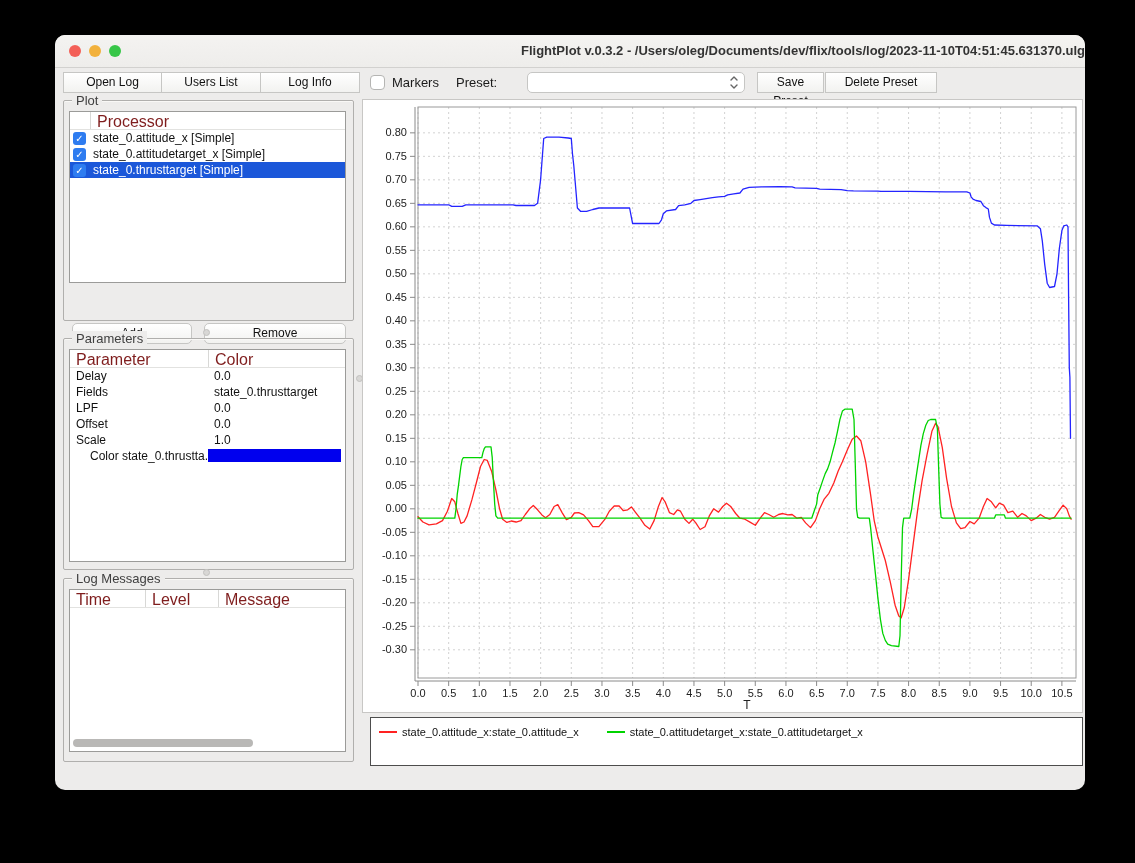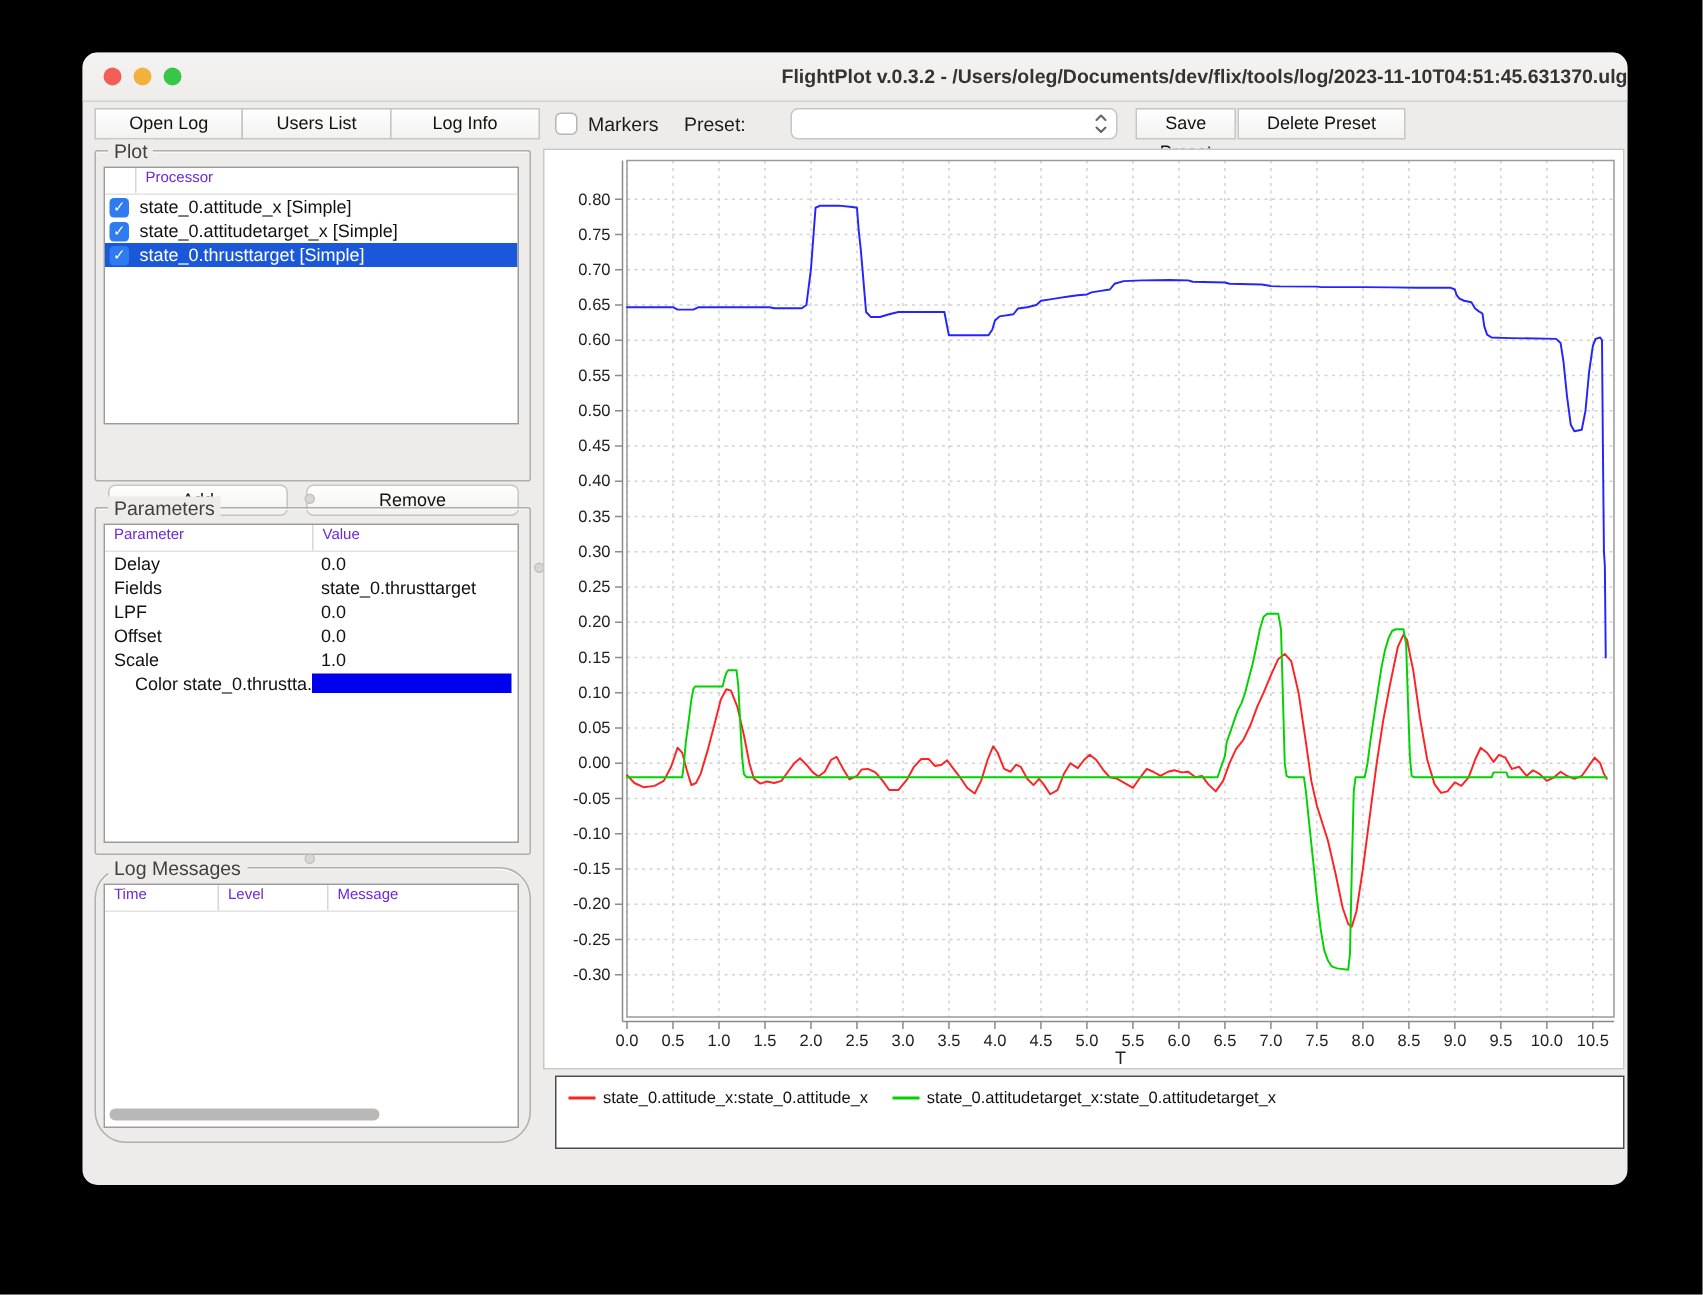--- a/index.html
+++ b/index.html
@@ -25,39 +25,39 @@
   .lbl{position:absolute;font-size:13px;color:#1b1b1b;line-height:21px;}
   .combo{position:absolute;left:472px;top:37px;width:218px;height:21px;background:#fff;
       border:1px solid #c6c6c4;border-radius:5px;box-sizing:border-box;}
   .combo .stepper{position:absolute;right:3px;top:1px;width:14px;height:17px;}
   
   .grp{position:absolute;left:8px;width:289px;border:1px solid #b0afad;
        border-radius:2px;box-shadow:0 1px 0 #f9f8f6 inset;}
   .grp-title{position:absolute;top:-8px;left:8px;background:#edeceb;
        padding:0 4px;font-size:13px;color:#404040;}
   .whitebox{position:absolute;background:#fff;border:1px solid #9b9b99;box-sizing:border-box;overflow:hidden;}
-  .colhead{height:17px;border-bottom:1px solid #e2e2e0;display:flex;font-size:10px;color:#6d28d9;}
+  .colhead{height:17px;border-bottom:1px solid #e2e2e0;display:flex;font-size:16px;color:#7f1d1d;}
   .colhead .c{box-sizing:border-box;padding:1px 0 0 6px;}
   .cdiv{border-left:1px solid #d8d8d6;}
   .lrow{height:16px;display:flex;align-items:center;font-size:12px;color:#111;}
   .lrow .cb{width:13px;height:13px;border-radius:3px;margin:0 7px 0 3px;
        color:#fff;font-size:10px;line-height:13px;text-align:center;flex:none;}
   .lrow.selected{color:#fff;}
   .prow{height:16px;display:flex;font-size:12px;color:#111;}
   .prow .c{box-sizing:border-box;padding:1px 0 0 6px;overflow:hidden;white-space:nowrap;}
   .swatch{height:13px;margin:1px 4px 0 0;flex:1;}
   .dot{position:absolute;width:7px;height:7px;border-radius:50%;
        background:#d8d7d5;border:1px solid #c2c1bf;box-sizing:border-box;}
   .hscroll{position:absolute;left:3px;bottom:4px;height:8px;border-radius:4px;background:#b9b8b6;}
   
   #chart-panel{position:absolute;left:307px;top:64px;width:721px;height:614px;
        background:#fff;border:1px solid #c8c7c5;box-sizing:border-box;}
   #legend{position:absolute;left:315px;top:682px;width:713px;height:49px;background:#fff;
        border:1px solid #4d4d4d;box-sizing:border-box;padding:4px 8px;
-       display:flex;flex-wrap:wrap;align-content:flex-start;column-gap:16px;}
+       display:flex;flex-wrap:wrap;align-content:flex-start;column-gap:28px;}
   .leg-entry{display:flex;align-items:center;height:19px;}
   .leg-dash{width:18px;height:2px;flex:none;}
   .leg-text{font-size:11px;color:#111;margin-left:5px;white-space:nowrap;}
 </style>
 </head>
 <body>
 
 <div id="window">
 
   <div class="titlebar">
@@ -109,21 +109,21 @@
     </div>
     <div class="aqua-btn round" style="left:8px;top:194px;width:120px;">Add</div>
     <div class="aqua-btn round" style="left:140px;top:194px;width:142px;">Remove</div>
   </div>
 
   <div class="grp" style="top:303px;height:230px;">
     <span class="grp-title">Parameters</span>
     <div class="whitebox" style="left:5px;top:10px;width:277px;height:213px;">
       <div class="colhead">
         <div class="c" style="width:138px;">Parameter</div>
-        <div class="c cdiv" style="flex:1;">Value</div>
+        <div class="c cdiv" style="flex:1;">Color</div>
       </div>
       <div id="param-rows">
           <div class="prow">
             <div class="c" style="width: 138px;">Delay</div>
             <div class="c" style="flex: 1 1 0%;">0.0</div>
           </div>
           <div class="prow">
             <div class="c" style="width: 138px;">Fields</div>
             <div class="c" style="flex: 1 1 0%;">state_0.thrusttarget</div>
           </div>
@@ -140,21 +140,21 @@
             <div class="c" style="flex: 1 1 0%;">1.0</div>
           </div>
           <div class="prow">
             <div class="c" style="width: 138px; padding-left: 20px;">Color state_0.thrustta...</div>
             <div class="swatch" style="background: rgb(0, 0, 238);"></div>
           </div>
         </div>
     </div>
   </div>
 
-  <div class="grp" style="top:543px;height:182px;border-radius:21px;">
+  <div class="grp" style="top:543px;height:182px;">
     <span class="grp-title">Log Messages</span>
     <div class="whitebox" style="left:5px;top:10px;width:277px;height:163px;">
       <div class="colhead">
         <div class="c" style="width:75px;">Time</div>
         <div class="c cdiv" style="width:73px;">Level</div>
         <div class="c cdiv" style="flex:1;">Message</div>
       </div>
       <div class="hscroll" style="width:180px;"></div>
     </div>
   </div>

